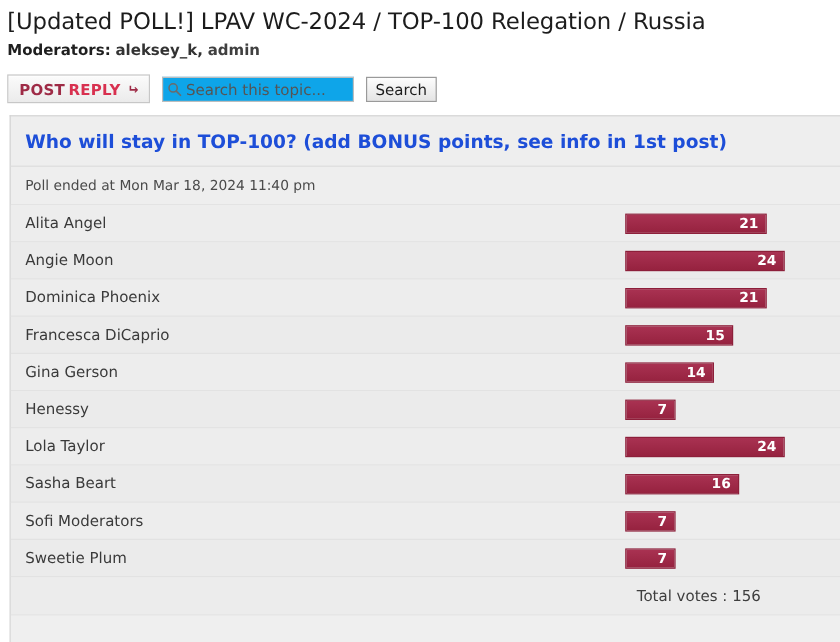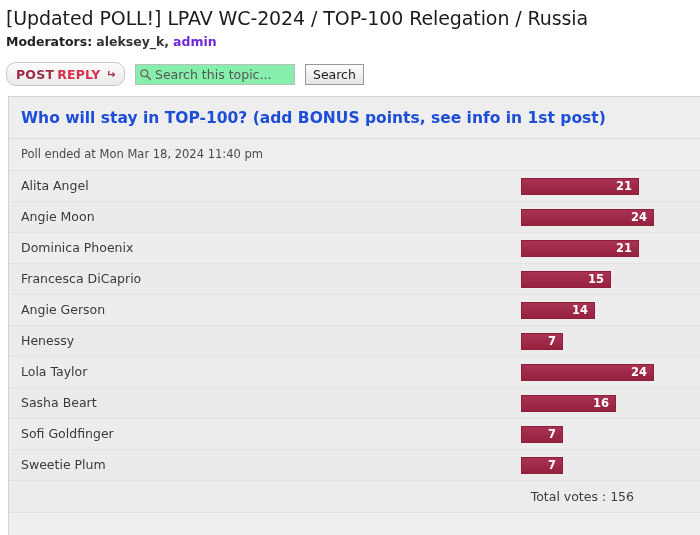--- a/index.html
+++ b/index.html
@@ -43,39 +43,39 @@
   .moderators .mod-label {
     font-weight: bold;
     color: #1f1f1f;
   }
   .moderators .mod-user {
     color: #333333;
     font-weight: bold;
   }
   .moderators .mod-admin {
     font-weight: bold;
-    color: #6d28d9;
+    color: #404040;
   }
 
   
   .actionbar {
     display: flex;
     align-items: center;
     padding: 12px 6px 0 6px;
     gap: 10px;
   }
 
   .postreply-btn {
     display: inline-flex;
     align-items: center;
     gap: 3px;
     height: 22px;
     padding: 0 9px;
     border: 1px solid #c7c7c7;
-    border-radius: 10px;
+    border-radius: 0;
     background: linear-gradient(180deg, #fbfbfb 0%, #ebebeb 100%);
     font-size: 12.5px;
     font-weight: bold;
     letter-spacing: 0.2px;
     cursor: pointer;
     box-shadow: 0 1px 0 rgba(255,255,255,0.8) inset;
     user-select: none;
   }
   .postreply-btn .p-post { color: #9e2b46; }
   .postreply-btn .p-reply { color: #d8304f; }
@@ -87,21 +87,21 @@
     line-height: 1;
     margin-left: 2px;
   }
 
   .search-wrap {
     display: inline-flex;
     align-items: center;
     height: 21px;
     width: 160px;
     border: 1px solid #bdbdbd;
-    background: #86efac;
+    background: #0ea5e9;
     padding: 0 4px 0 3px;
     box-sizing: border-box;
   }
   .search-icon {
     flex: 0 0 auto;
     width: 13px;
     height: 13px;
     margin-right: 3px;
     display: block;
   }
@@ -279,21 +279,21 @@
             <div class="poll-bar" style="width: 118px;">21</div>
           </div>
         </div>
         <div class="poll-row">
           <div class="option-label">Francesca DiCaprio</div>
           <div class="bar-cell">
             <div class="poll-bar" style="width: 90px;">15</div>
           </div>
         </div>
         <div class="poll-row">
-          <div class="option-label">Angie Gerson</div>
+          <div class="option-label">Gina Gerson</div>
           <div class="bar-cell">
             <div class="poll-bar" style="width: 74px;">14</div>
           </div>
         </div>
         <div class="poll-row">
           <div class="option-label">Henessy</div>
           <div class="bar-cell">
             <div class="poll-bar" style="width: 42px;">7</div>
           </div>
         </div>
@@ -303,21 +303,21 @@
             <div class="poll-bar" style="width: 133px;">24</div>
           </div>
         </div>
         <div class="poll-row">
           <div class="option-label">Sasha Beart</div>
           <div class="bar-cell">
             <div class="poll-bar" style="width: 95px;">16</div>
           </div>
         </div>
         <div class="poll-row">
-          <div class="option-label">Sofi Goldfinger</div>
+          <div class="option-label">Sofi Moderators</div>
           <div class="bar-cell">
             <div class="poll-bar" style="width: 42px;">7</div>
           </div>
         </div>
         <div class="poll-row">
           <div class="option-label">Sweetie Plum</div>
           <div class="bar-cell">
             <div class="poll-bar" style="width: 42px;">7</div>
           </div>
         </div>

